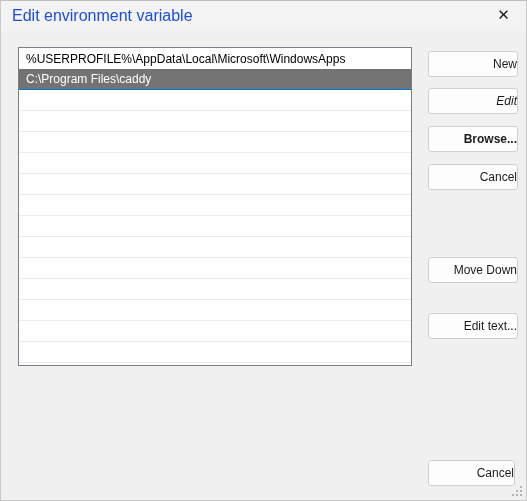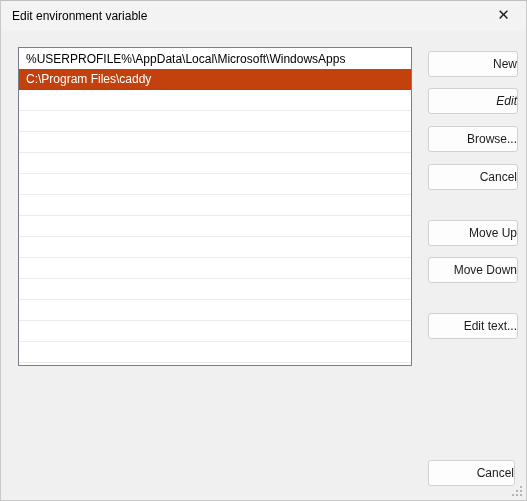--- a/index.html
+++ b/index.html
@@ -28,22 +28,22 @@
     left: 0; top: 0;
     width: 525px;
     height: 30px;
     background: #f3f3f3;
     border-bottom: 1px solid #f0f0f0;
   }
   #title-text {
     position: absolute;
     left: 11px;
     top: 7px;
-    font-size: 12px;
-    color: #000000;
+    font-size: 16px;
+    color: #1d4ed8;
     line-height: 16px;
     white-space: nowrap;
     user-select: none;
   }
   #close-button {
     position: absolute;
     right: 0;
     top: 0;
     width: 45px;
     height: 29px;
@@ -85,21 +85,21 @@
     overflow: hidden;
     cursor: default;
   }
   .list-row.filler {
     border-bottom: 1px solid #ebebeb;
   }
   .list-row.first {
     border-bottom: none;
   }
   .list-row.selected {
-    background: #c2410c;
+    background: #737373;
     color: #ffffff;
     border-bottom: 1px solid #0078d7;
   }
   
   .btn {
     position: absolute;
     box-sizing: border-box;
     background: #fdfdfd;
     border: 1px solid #d0d0d0;
     border-radius: 3px;
@@ -112,21 +112,21 @@
     user-select: none;
     padding: 0;
   }
   .side-btn {
     left: 427px;
     width: 90px;
     height: 26px;
   }
   #btn-new        { top: 50px; }
   #btn-edit       { top: 87px; font-style: italic; }
-  #btn-browse     { top: 125px; }
+  #btn-browse     { top: 125px; font-weight: bold; }
   #btn-delete     { top: 163px; }
   #btn-moveup     { top: 219px; }
   #btn-movedown   { top: 256px; }
   #btn-edittext   { top: 312px; }
   
   .bottom-btn {
     width: 87px;
     height: 26px;
     top: 459px;
   }
@@ -195,21 +195,20 @@
       <div class="list-row filler"></div>
       <div class="list-row filler"></div>
       <div class="list-row filler"></div>
       <div class="list-row filler"></div>
     </div>
 
   <button class="btn side-btn" id="btn-new">New</button>
   <button class="btn side-btn" id="btn-edit">Edit</button>
   <button class="btn side-btn" id="btn-browse">Browse...</button>
   <button class="btn side-btn" id="btn-delete">Cancel</button>
-  <button class="btn side-btn" id="btn-moveup">Move Up</button>
   <button class="btn side-btn" id="btn-movedown">Move Down</button>
   <button class="btn side-btn" id="btn-edittext">Edit text...</button>
 
   <button class="btn bottom-btn" id="btn-cancel">Cancel</button>
 
   <div id="resize-grip">
     <i class="g1"></i>
     <i class="g2"></i>
     <i class="g3"></i>
     <i class="g4"></i>

